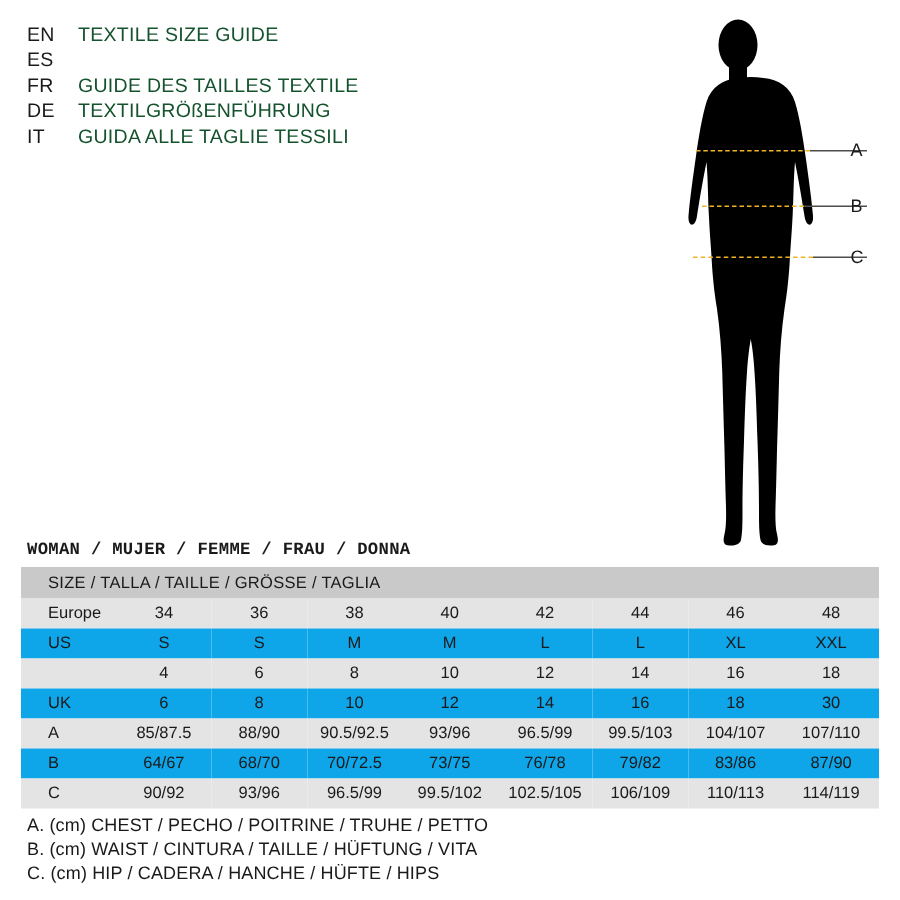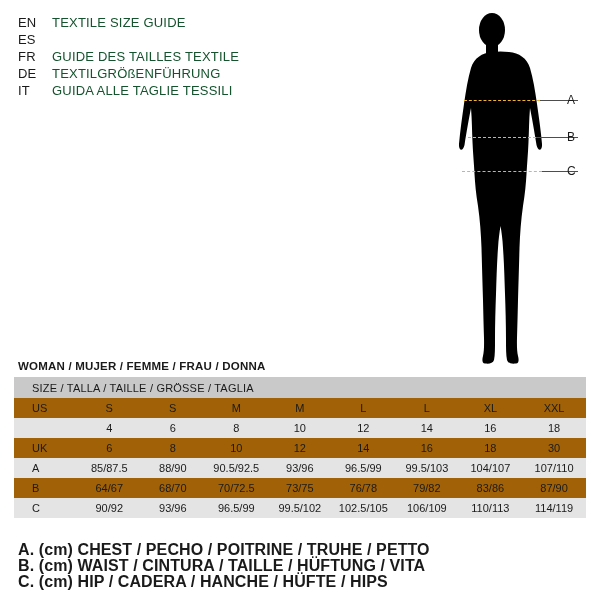--- a/index.html
+++ b/index.html
@@ -78,20 +78,21 @@
     left: 14px;
     top: 358px;
     width: 572px;
   }
   .gender-row {
     font-size: 11.5px;
     font-weight: bold;
     letter-spacing: 0.2px;
     padding: 2px 4px 5px 4px;
     color: #1a1a1a;
+    font-family: Liberation Mono, monospace;
   }
   table.size-table {
     border-collapse: collapse;
     width: 572px;
     font-size: 11px;
     table-layout: fixed;
   }
   table.size-table td {
     padding: 2px 2px;
     height: 16px;
@@ -107,33 +108,33 @@
   tr.hdr td {
     background: #c9c9c9;
     font-size: 11px;
     letter-spacing: 0.2px;
     height: 17px;
   }
   tr.shade td {
     background: #e4e4e4;
   }
   tr.plain td {
-    background: #a16207;
+    background: #0ea5e9;
   }
 
   
   .notes {
     position: absolute;
     left: 18px;
     top: 542px;
     width: 560px;
   }
   .note {
-    font-size: 16px;
-    font-weight: bold;
+    font-size: 12px;
+    font-weight: normal;
     letter-spacing: 0.1px;
     line-height: 16px;
     color: #1a1a1a;
   }
 </style>
 </head>
 <body>
 
 <div class="page">
 
@@ -222,20 +223,31 @@
   </div>
 
   <div class="table-wrap">
     <div class="gender-row">WOMAN / MUJER / FEMME / FRAU / DONNA</div>
     <table class="size-table">
       <tbody>
         <tr class="hdr">
           <td class="rowhead" colspan="9">SIZE / TALLA / TAILLE / GRÖSSE / TAGLIA</td>
         </tr>
 
+        <tr class="shade">
+          <td class="rowhead">Europe</td>
+          <td>34</td>
+          <td>36</td>
+          <td>38</td>
+          <td>40</td>
+          <td>42</td>
+          <td>44</td>
+          <td>46</td>
+          <td>48</td>
+        </tr>
 
         <tr class="plain">
           <td class="rowhead">US</td>
           <td>S</td>
           <td>S</td>
           <td>M</td>
           <td>M</td>
           <td>L</td>
           <td>L</td>
           <td>XL</td>

